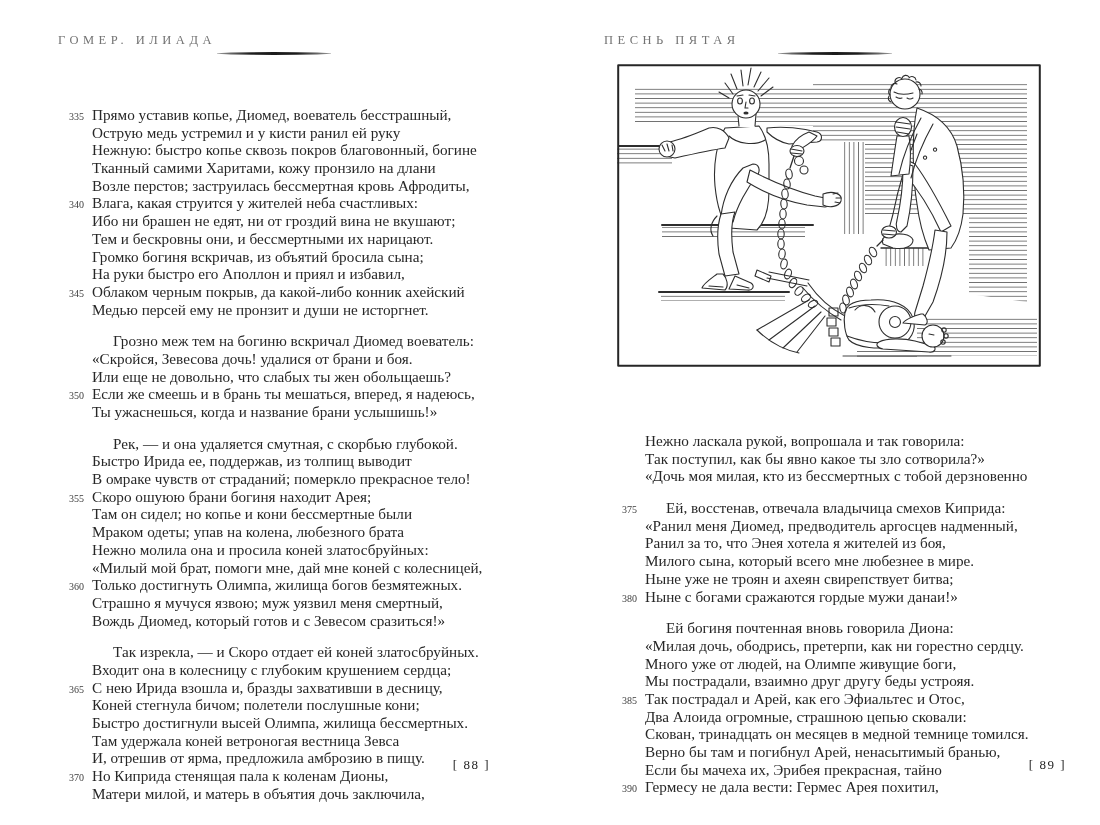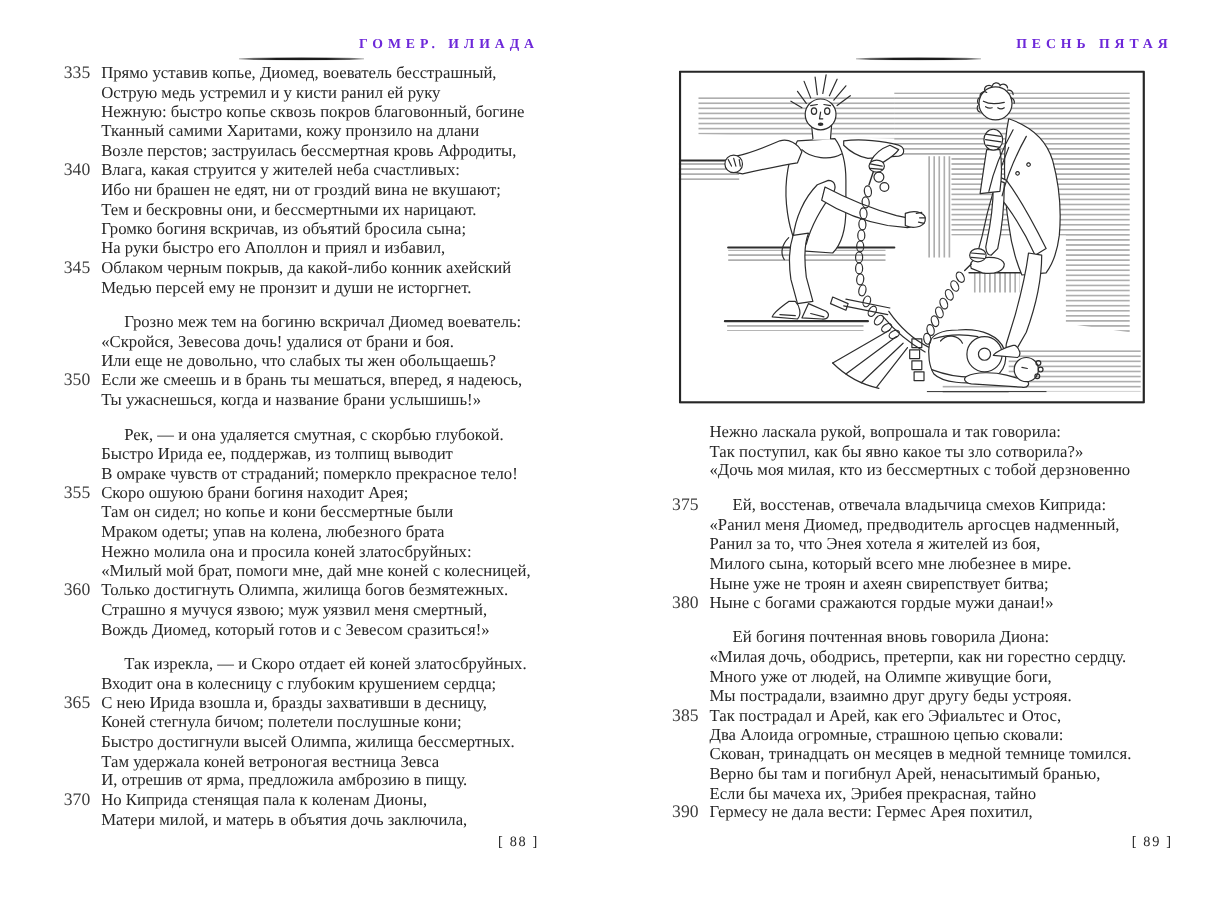--- a/index.html
+++ b/index.html
@@ -12,50 +12,51 @@
     font-family:"Liberation Serif","DejaVu Serif",serif;
     color:var(--ink);
     position:relative;
     overflow:hidden;
   }
   .page{position:absolute;top:26px;height:780px;}
   .page-left{left:58px;width:432px;}
   .page-right{left:604px;width:462px;}
   .running-head{
     position:absolute;top:7px;left:0;right:0;
-    text-align:right;
-    font-size:12.5px;font-weight:bold;
+    text-align:left;
+    font-size:12.5px;font-weight:normal;
     letter-spacing:4.5px;
-    color:#6d28d9;
+    color:#737373;
     white-space:nowrap;
   }
   .head-rule{
     position:absolute;top:26px;left:50%;
     width:114px;height:3px;
     transform:translateX(-50%);
     background:linear-gradient(90deg,#9a9a9a,#1c1c1c 30%,#1c1c1c 70%,#9a9a9a);
     clip-path:polygon(0% 38%,12% 18%,50% 0%,88% 18%,100% 38%,100% 62%,88% 82%,50% 100%,12% 82%,0% 62%);
   }
   .verse{position:absolute;left:0;right:0;}
   .page-left .verse{top:32px;}
   .page-right .verse{top:358px;}
   .stanza + .stanza{margin-top:14px;}
   .vline{
     display:flex;align-items:baseline;
     height:17.7px;line-height:17.7px;
     white-space:nowrap;
   }
   .page-right .vline{padding-left:7px;}
   .lnum{
-    flex:none;width:26px;text-align:left;
-    font-size:16px;color:#3d3d3d;
+    flex:none;width:26px;text-align:right;
+    font-size:10px;color:#3d3d3d;
   }
   .ltext{
     padding-left:8px;
     font-size:15.2px;
+    margin-top:48px;
   }
   .vline.indent .ltext{padding-left:29px;}
   .folio{
     position:absolute;top:731px;left:0;right:0;
     text-align:right;
     font-size:13px;letter-spacing:1.5px;color:#242424;
   }
   .plate{
     position:absolute;top:38px;left:13px;
     width:424px;height:303px;

